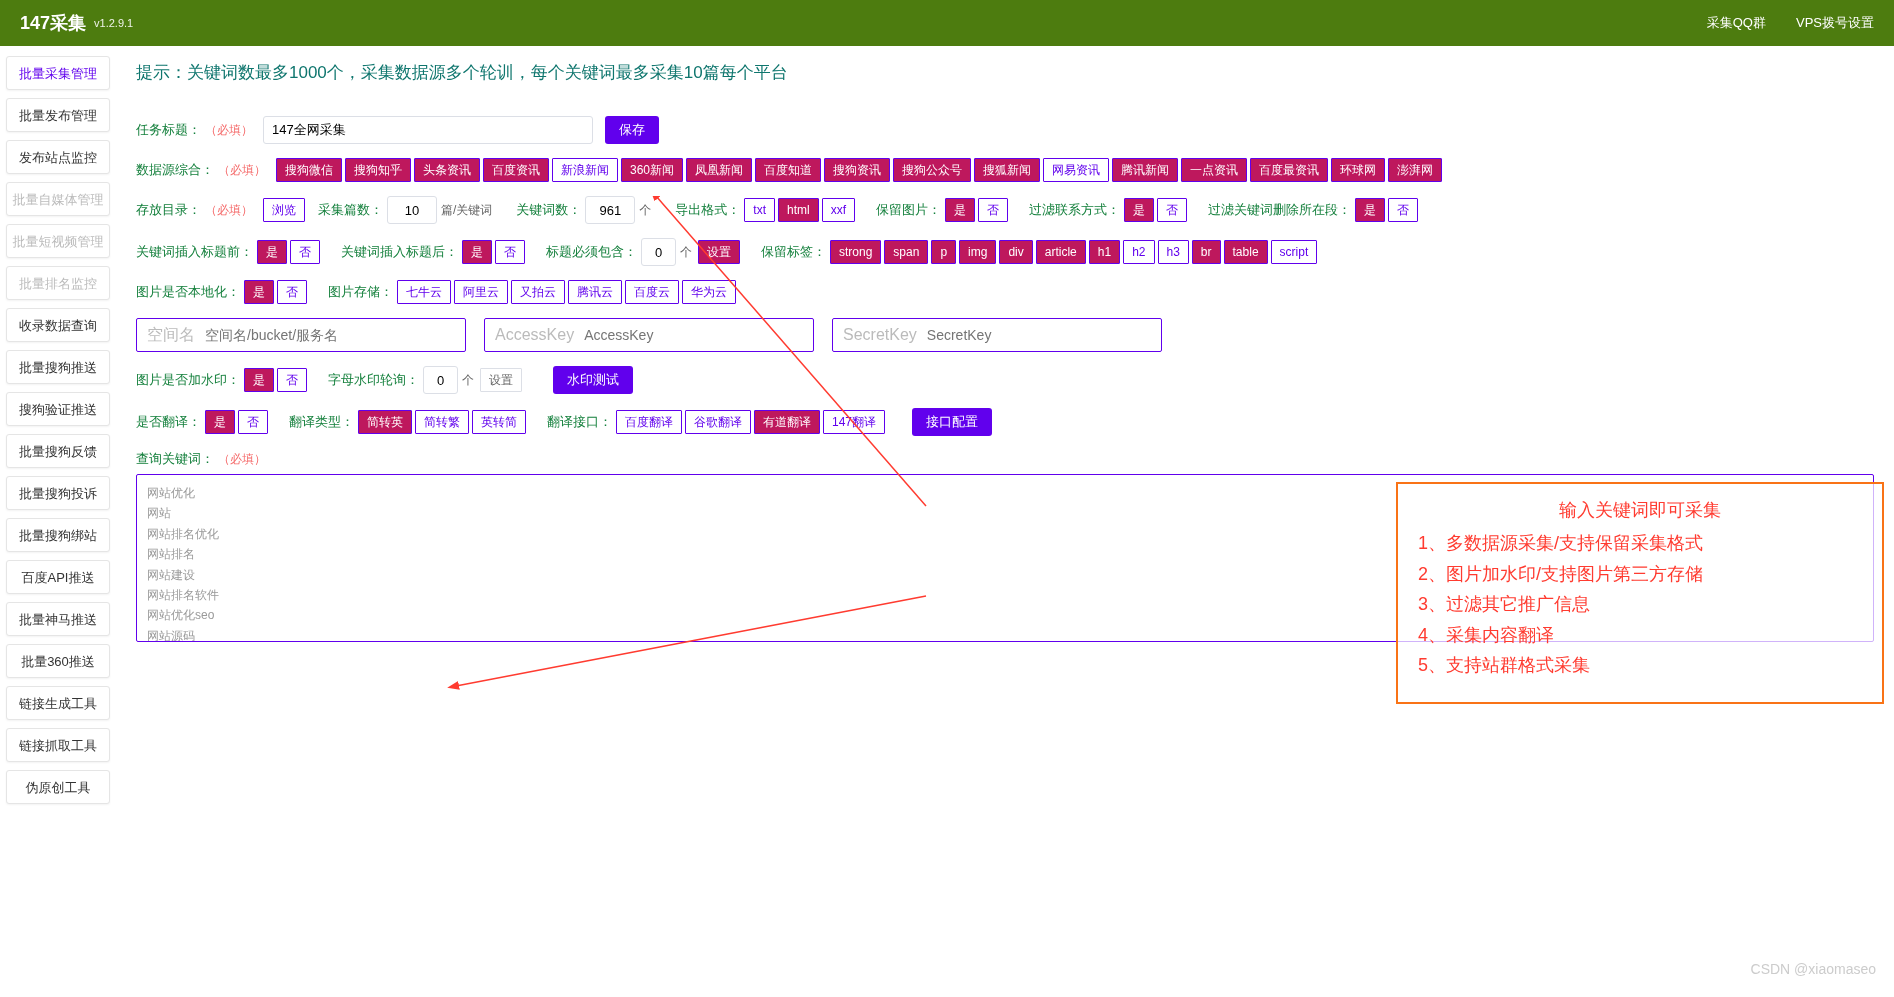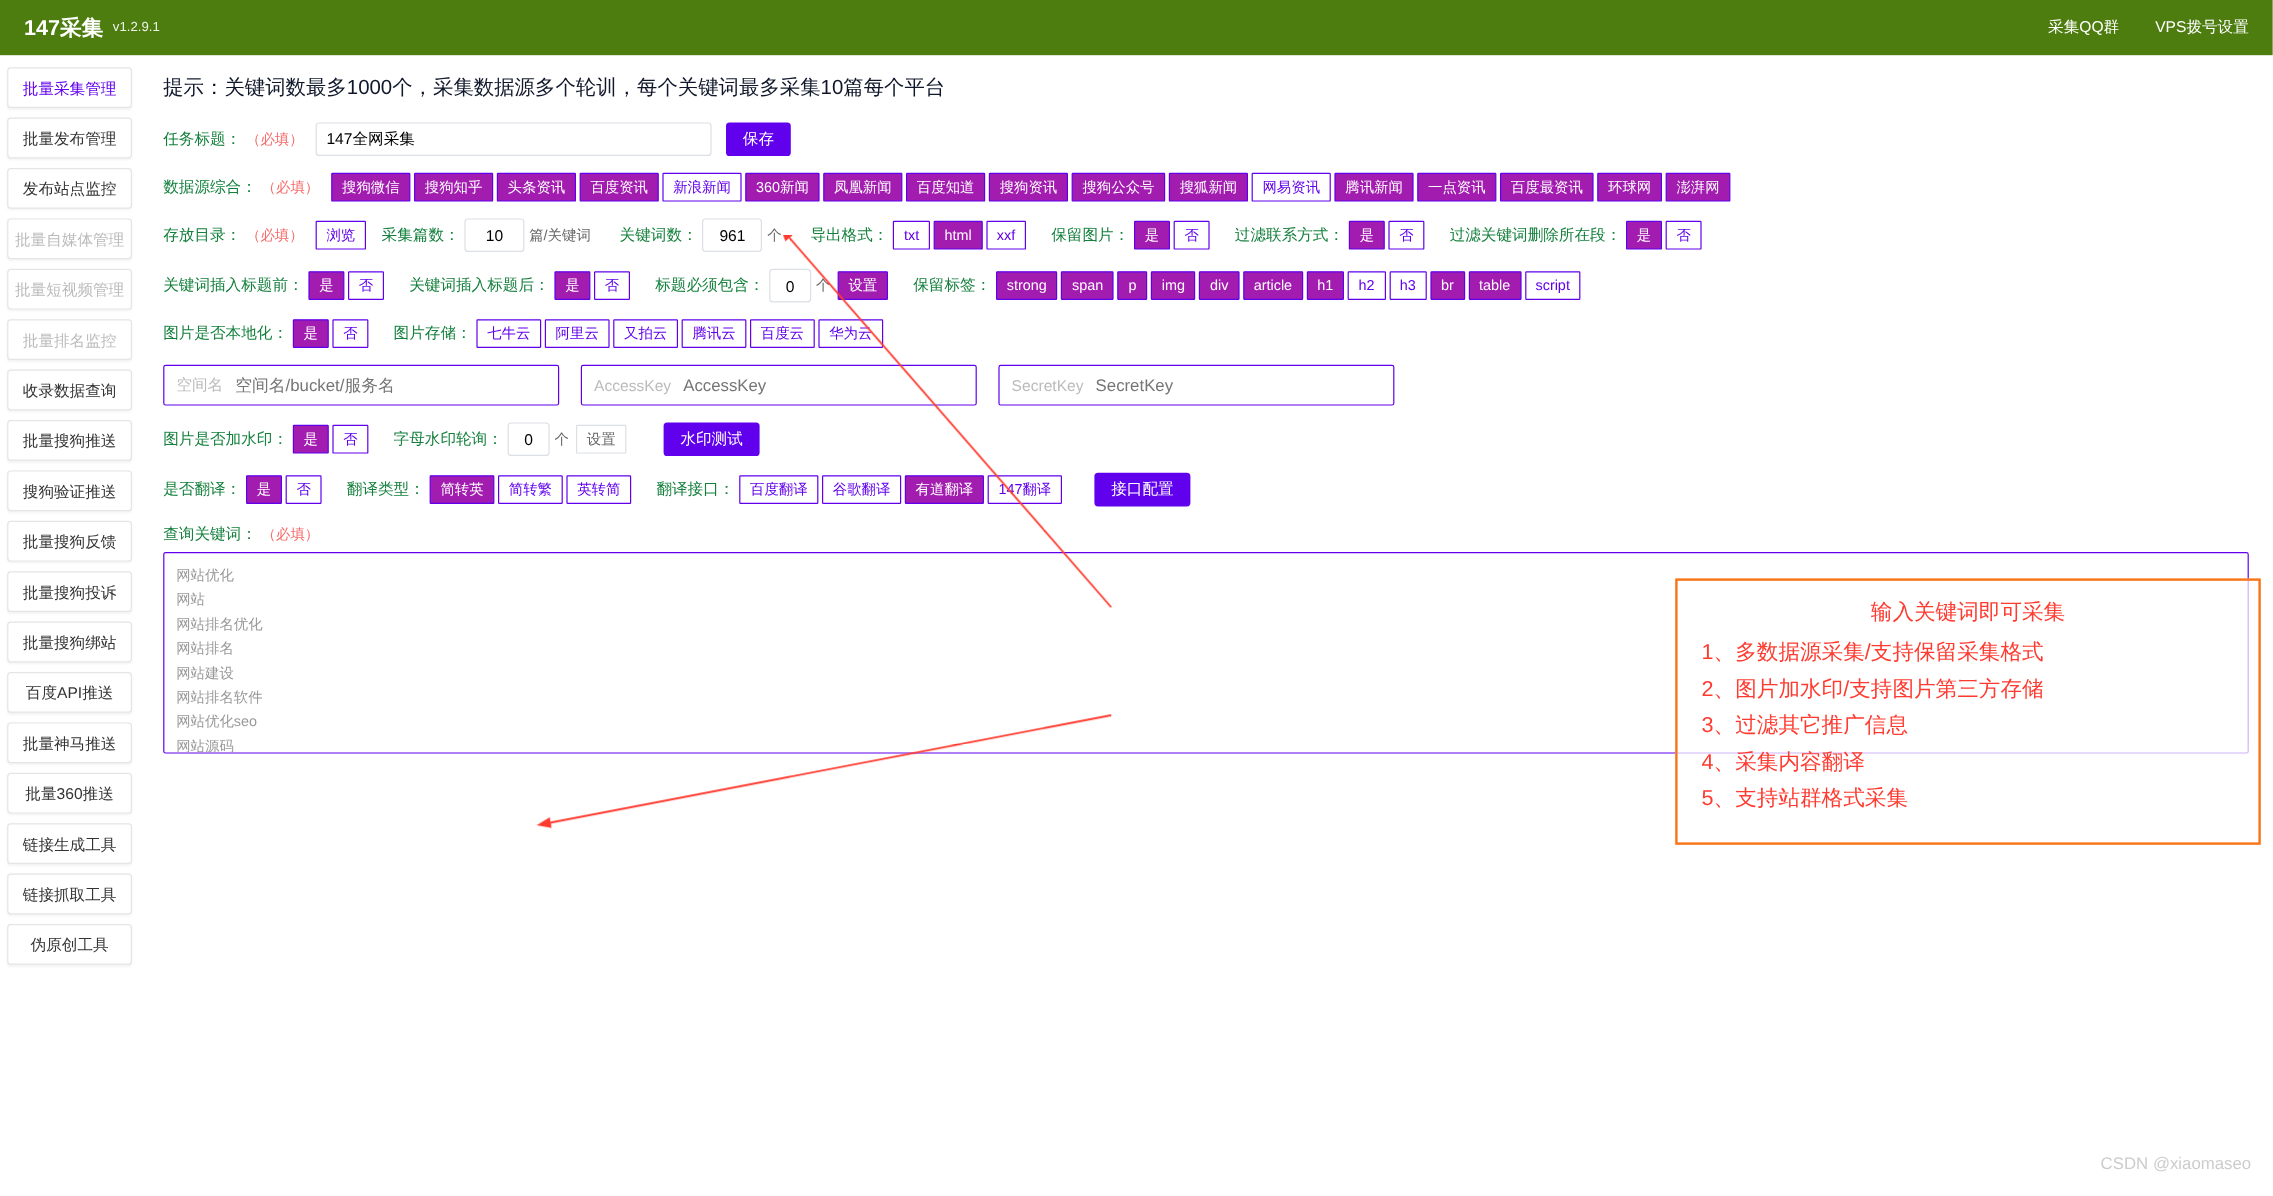--- a/index.html
+++ b/index.html
@@ -8,36 +8,36 @@
 .logo { font-size: 18px; font-weight: bold; margin-right: 8px; }
 .ver { font-size: 11px; opacity: 0.9; }
 .header-spacer { flex: 1; }
 .header-link { color: #fff; margin-left: 30px; font-size: 13px; cursor: pointer; }
 .layout { display: flex; }
 .sidebar { width: 116px; padding: 10px 6px; }
 .side-btn { display: block; width: 100%; height: 34px; line-height: 34px; text-align: center; background: #fff; border: 1px solid #e5e5e5; border-radius: 3px; margin-bottom: 8px; font-size: 13px; color: #333; cursor: pointer; box-shadow: 0 1px 2px rgba(0,0,0,0.05); }
 .side-btn.active { color: #6100ed; }
 .side-btn.disabled { color: #bbb; cursor: not-allowed; }
 .main { flex: 1; padding: 15px 20px; position: relative; }
-.hint { font-size: 17px; color: #0f172a; margin-bottom: 18px; }
+.hint { font-size: 17px; color: #0f766e; margin-bottom: 32px; }
 .row { display: flex; align-items: center; margin-bottom: 14px; flex-wrap: wrap; gap: 0; }
 .lbl { font-size: 13px; color: #15803d; margin-right: 4px; white-space: nowrap; }
 .req { color: #f56c6c; font-size: 12px; margin-right: 10px; }
 .input { height: 28px; border: 1px solid #dcdfe6; border-radius: 3px; padding: 0 8px; font-size: 13px; outline: none; }
 .input.long { width: 330px; }
 .input.sm { width: 50px; text-align: center; }
 .input.md { width: 35px; text-align: center; }
 .btn { height: 28px; padding: 0 14px; background: #6100ed; color: #fff; border: none; border-radius: 3px; font-size: 13px; cursor: pointer; margin-left: 12px; }
 .tag { display: inline-block; height: 24px; line-height: 22px; padding: 0 8px; border: 1px solid #6100ed; color: #6100ed; background: #fff; font-size: 12px; margin-right: 3px; cursor: pointer; border-radius: 1px; }
-.tag.sel { background: #a21caf; color: #fff; }
+.tag.sel { background: #be185d; color: #fff; }
 .tag.plain { border-color: #dcdfe6; color: #666; }
 .suffix { font-size: 12px; color: #666; margin: 0 6px 0 4px; }
 .seg { display: inline-flex; align-items: center; margin-right: 18px; }
 .big-input { flex: 1; max-width: 330px; height: 34px; border: 1px solid #6100ed; border-radius: 2px; display: flex; align-items: center; padding: 0 10px; margin-right: 18px; }
-.big-input .pre { font-size: 13px; color: #bbb; margin-right: 10px; }
+.big-input .pre { font-size: 16px; color: #bbb; margin-right: 10px; }
 .big-input input { border: none; outline: none; flex: 1; font-size: 14px; color: #999; }
 .textarea-wrap { border: 1px solid #6100ed; border-radius: 2px; margin-top: 6px; height: 168px; overflow: auto; padding: 8px 10px; position: relative; }
 .kw-line { font-size: 12px; color: #999; line-height: 1.7; }
 .annot { position: absolute; right: 10px; top: 436px; width: 488px; height: 222px; border: 2px solid #f97316; padding: 14px 20px; background: rgba(255,255,255,0.7); }
 .annot-title { color: #ff3b30; font-size: 18px; text-align: center; margin-bottom: 6px; }
 .annot-line { color: #ff3b30; font-size: 18px; line-height: 1.7; }
 .arrow { position: absolute; pointer-events: none; }
 .watermark { position: fixed; right: 18px; bottom: 20px; font-size: 14px; color: #ccc; }
 </style>
 </head>

